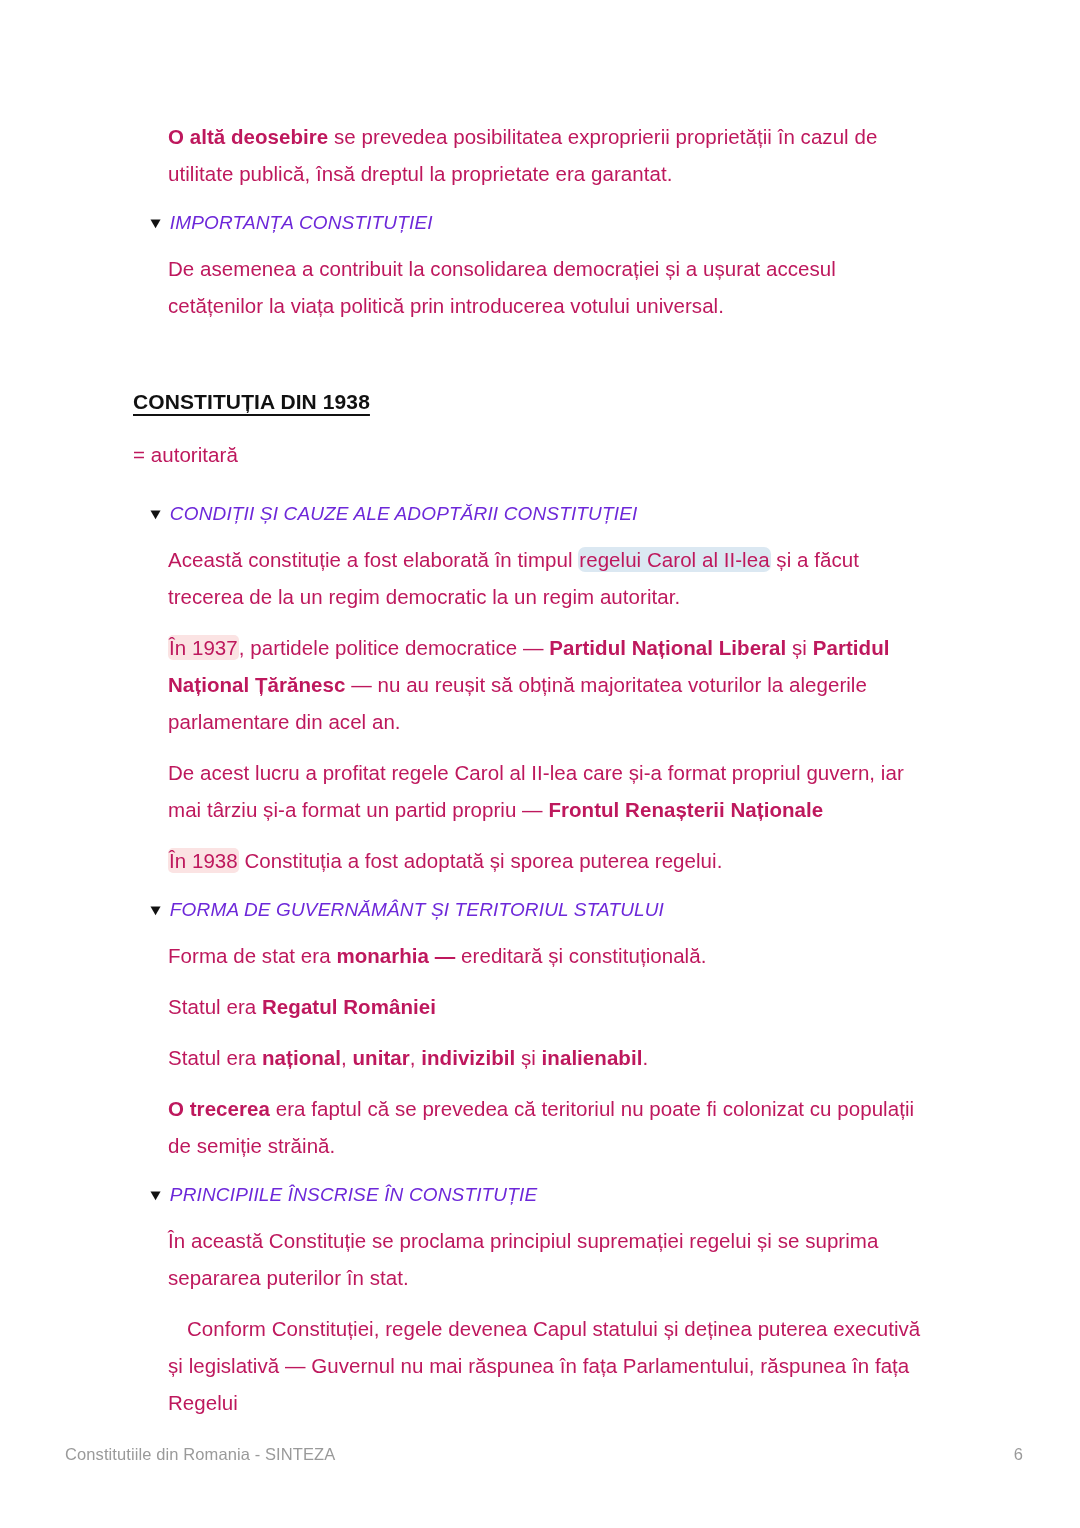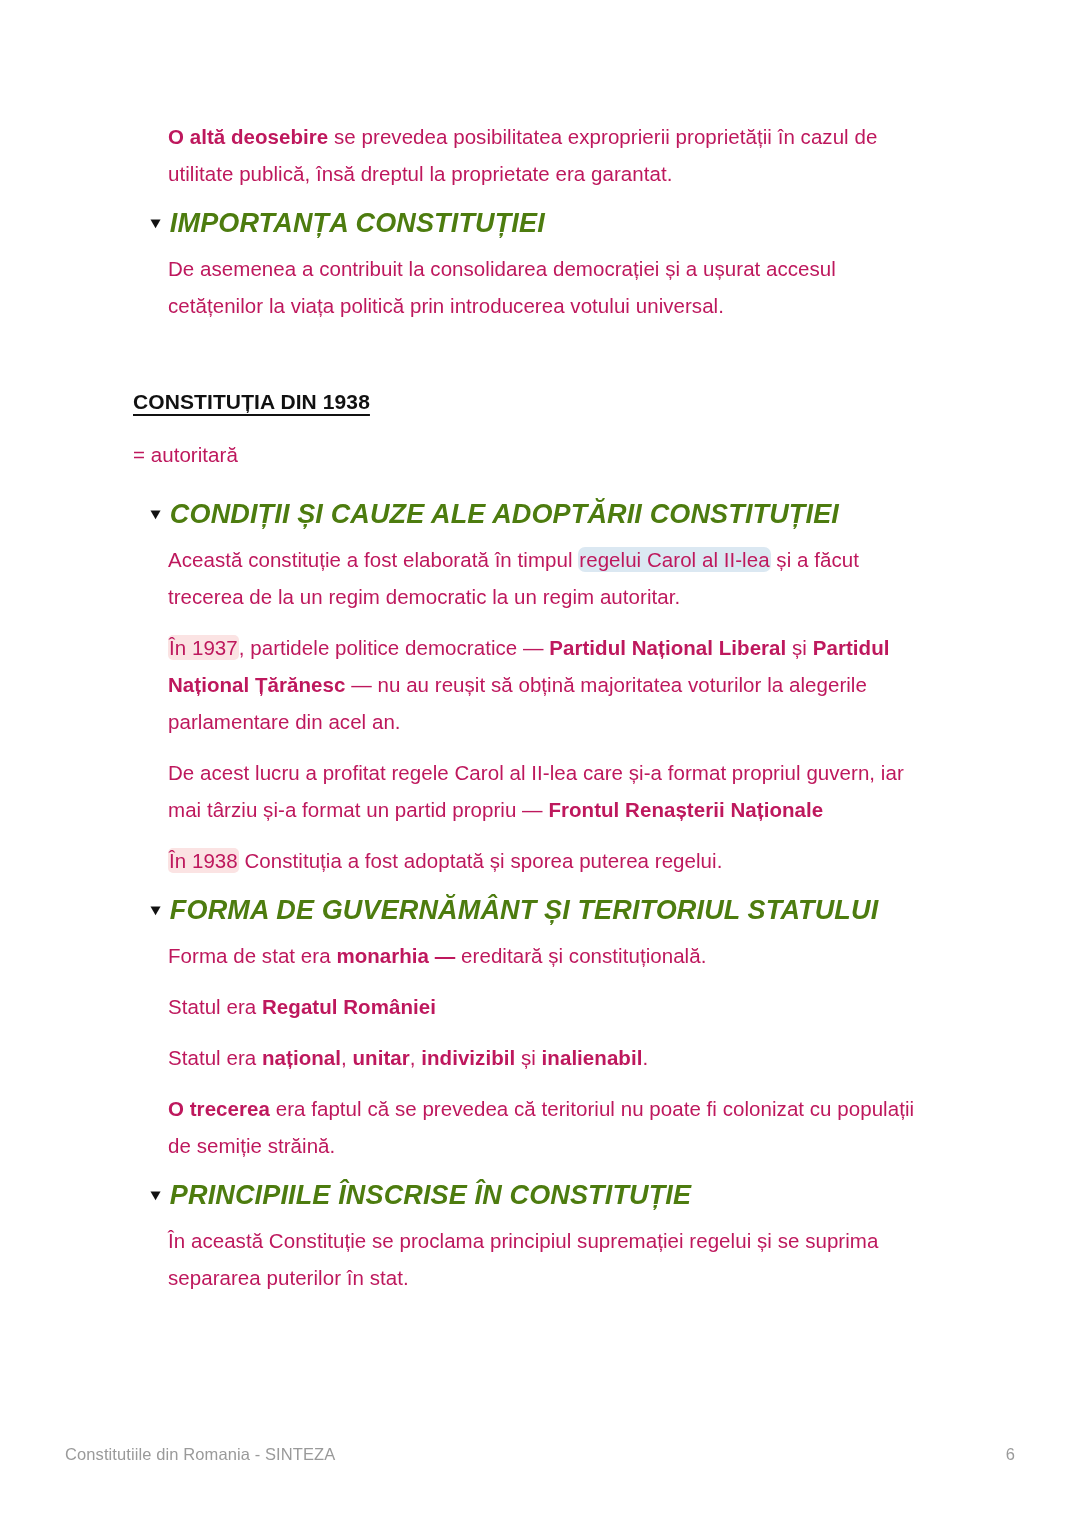--- a/index.html
+++ b/index.html
@@ -62,25 +62,25 @@
   .tri {
     flex: 0 0 auto;
     font-size: 15px;
     line-height: 34px;
     color: #111;
     margin-right: 7px;
     transform: scaleX(1.15);
   }
 
   .head-text {
-    font-size: 27px;
+    font-size: 19px;
     line-height: 34px;
-    font-weight: 700;
+    font-weight: 400;
     font-style: italic;
-    color: #4d7c0f;
+    color: #6d28d9;
     letter-spacing: 0.15px;
   }
 
   
   .section-title {
     font-size: 21px;
     line-height: 32px;
     font-weight: 700;
     color: #111;
     text-decoration: underline;
@@ -102,21 +102,21 @@
   .hl-blue {
     background: #dbe8f2;
     padding: 1px 1px;
     border-radius: 7px;
   }
 
   
   .footer {
     position: absolute;
     left: 65px;
-    right: 65px;
+    right: 57px;
     top: 1445px;
     display: flex;
     align-items: baseline;
     justify-content: space-between;
     font-size: 16.5px;
     color: #9a9a9a;
     letter-spacing: 0.1px;
   }
 </style>
 </head>
@@ -170,20 +170,21 @@
 
     <p class="para"><b>O trecerea</b><span> era faptul că se prevedea că teritoriul nu poate fi colonizat cu populații de semiție străină.</span></p>
 
     <div class="head-row">
       <span class="tri">▼</span>
       <span class="head-text">PRINCIPIILE ÎNSCRISE ÎN CONSTITUȚIE</span>
     </div>
 
     <p class="para">În această Constituție se proclama principiul supremației regelui și se suprima separarea puterilor în stat.</p>
 
+    <p class="para indent-first">Conform Constituției, regele devenea Capul statului și deținea puterea executivă și legislativă — Guvernul nu mai răspunea în fața Parlamentului, răspunea în fața Regelui</p>
 
   </div>
 
   <div class="footer">
     <span>Constitutiile din Romania - SINTEZA</span>
     <span>6</span>
   </div>
 
 </div>
 

